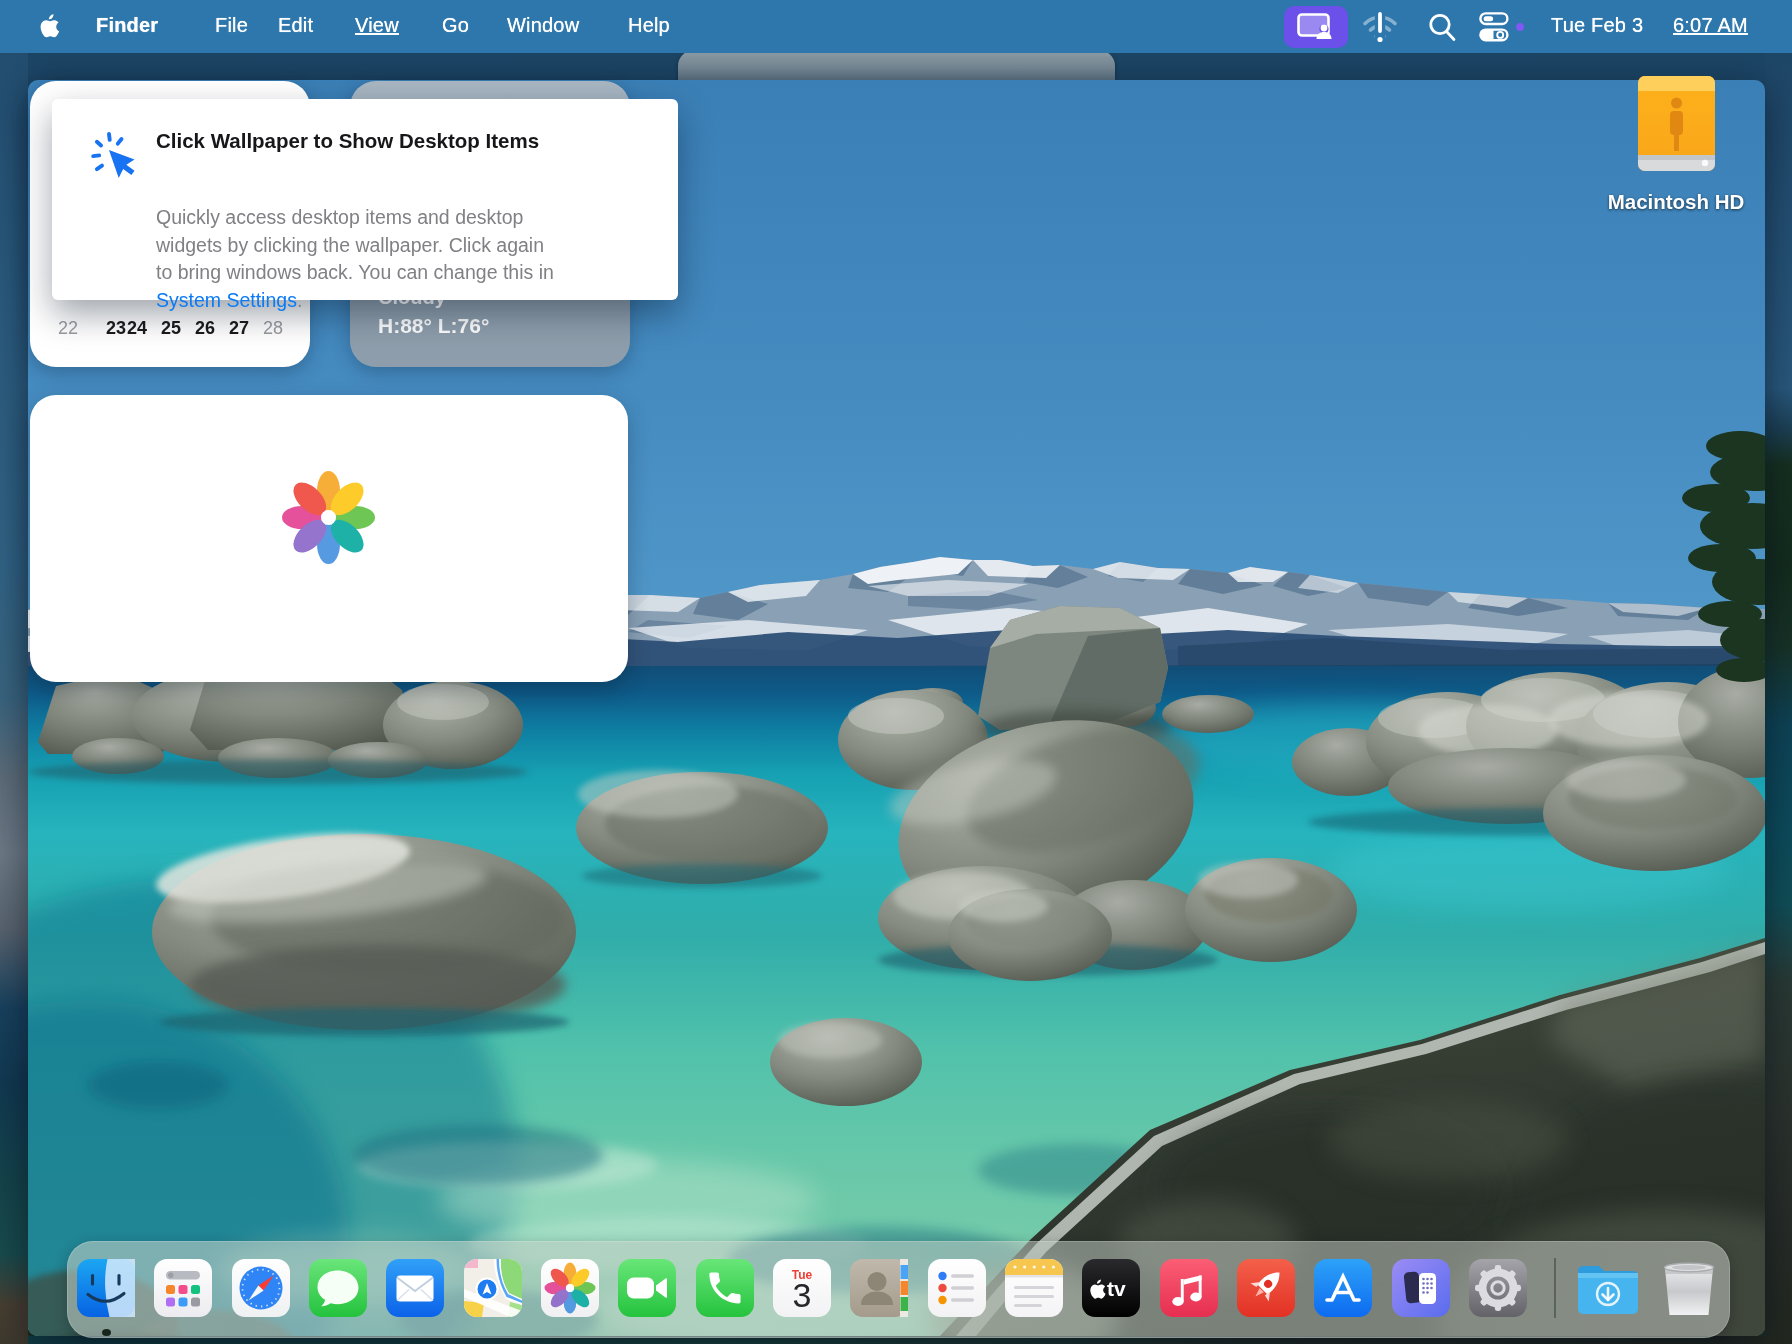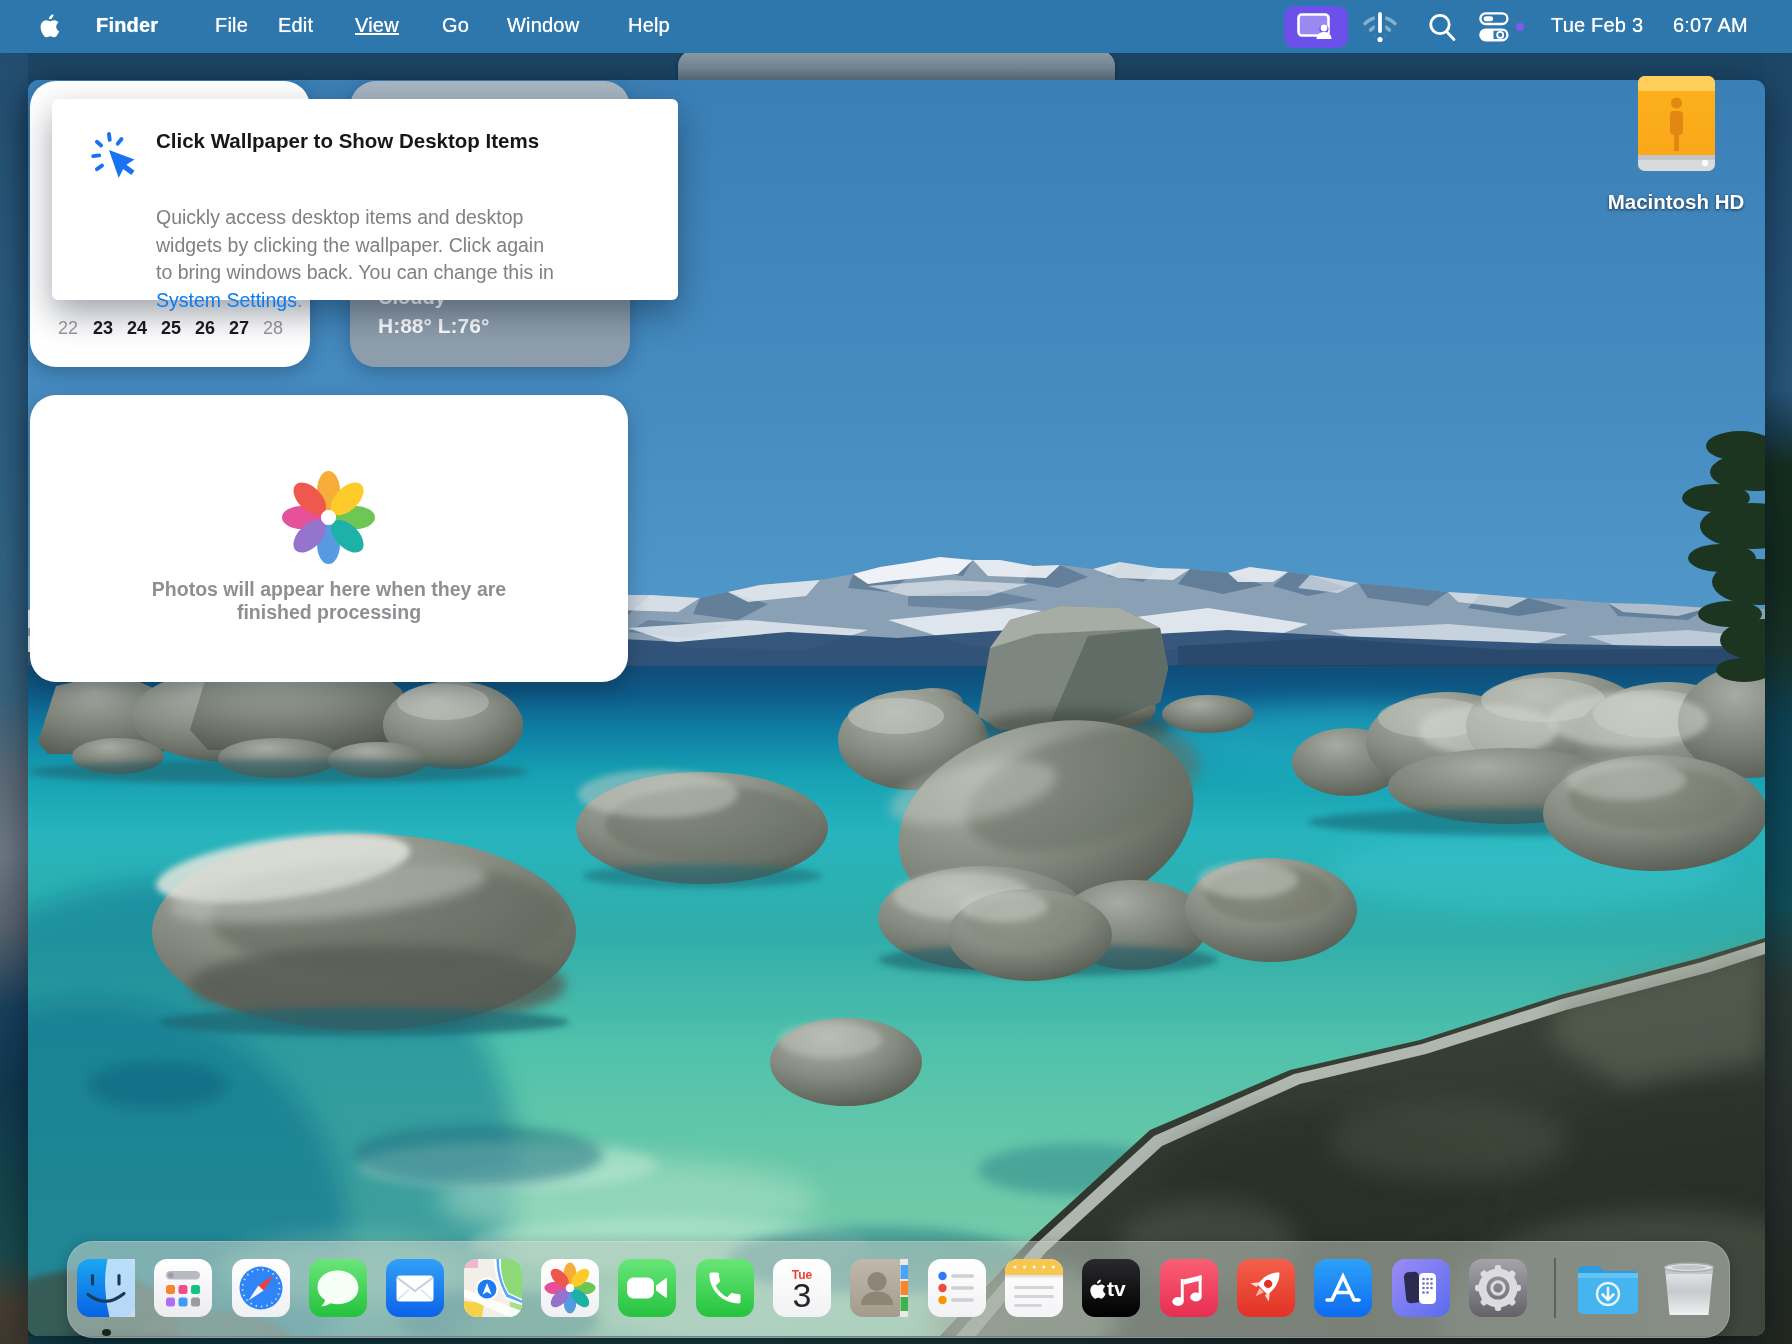--- a/index.html
+++ b/index.html
@@ -326,25 +326,25 @@
     </svg>
     <svg style="left:1479px;top:12px" width="32" height="30" viewBox="0 0 32 30">
       <rect x="1.4" y="1.4" width="27" height="10.6" rx="5.3" fill="none" stroke="#fff" stroke-width="2.4"></rect>
       <rect x="4.6" y="4.3" width="9.5" height="5" rx="2.5" fill="#fff"></rect>
       <rect x="1.4" y="17.6" width="27" height="10.6" rx="5.3" fill="none" stroke="#fff" stroke-width="2.4"></rect>
       <path d="M6.7,17.6 h7.8 v10.6 h-7.8 a5.3,5.3 0 0 1 -5.3,-5.3 a5.3,5.3 0 0 1 5.3,-5.3 z" fill="#fff"></path>
       <circle cx="21.2" cy="22.9" r="3" fill="none" stroke="#fff" stroke-width="1.9"></circle>
     </svg>
     <div style="left:1516px;top:23px;width:8px;height:8px;border-radius:50%;background:#8059f2;"></div>
     <span class="mi" style="left:1551px;">Tue Feb 3</span>
-    <span class="mi" style="left:1673px;">6:07 AM</span>
+    <span class="mi" style="left:1673px;text-decoration:underline;">6:07 AM</span>
   </div>
   <div id="calw" class="widget">
     <span class="cd dim" style="left:21px">22</span>
-    <span class="cd" style="left:56px">23</span>
+    <span class="cd" style="left:69px">23</span>
     <span class="cd" style="left:90px">24</span>
     <span class="cd" style="left:124px">25</span>
     <span class="cd" style="left:158px">26</span>
     <span class="cd" style="left:192px">27</span>
     <span class="cd dim" style="left:226px">28</span>
   </div>
   <div id="weatherw" class="widget">
     <div style="position:absolute;left:28px;top:205px;font-size:20px;font-weight:bold;">Cloudy</div>
     <div style="position:absolute;left:28px;top:233px;font-size:21px;font-weight:bold;">H:88° L:76°</div>
   </div>
@@ -355,21 +355,20 @@
         <ellipse cx="51.5" cy="78" rx="11.5" ry="20" fill="#3f8ede"></ellipse>
         <ellipse cx="25" cy="51.5" rx="20" ry="11.5" fill="#e23a8e"></ellipse>
         <ellipse cx="78" cy="51.5" rx="20" ry="11.5" fill="#5bbf3e"></ellipse>
         <ellipse cx="32.8" cy="32.8" rx="20" ry="11.5" fill="#ee4035" transform="rotate(45 32.8 32.8)"></ellipse>
         <ellipse cx="70.2" cy="32.8" rx="20" ry="11.5" fill="#fdc50e" transform="rotate(-45 70.2 32.8)"></ellipse>
         <ellipse cx="32.8" cy="70.2" rx="20" ry="11.5" fill="#8661c5" transform="rotate(-45 32.8 70.2)"></ellipse>
         <ellipse cx="70.2" cy="70.2" rx="20" ry="11.5" fill="#00a79d" transform="rotate(45 70.2 70.2)"></ellipse>
       </g>
       <circle cx="51.5" cy="51.5" r="7.5" fill="#fff"></circle>
     </svg>
-    <div style="position:absolute;left:0;top:183px;width:598px;text-align:center;font-size:19.5px;line-height:22.5px;font-weight:bold;color:#8e8e93;">Photos will appear here when they are<br>finished processing</div>
   </div>
   <div id="popup">
     <svg style="position:absolute;left:37px;top:31px" width="52" height="56" viewBox="0 0 56 60">
       <g stroke="#1773f2" stroke-width="4.2" stroke-linecap="round">
         <line x1="4.5" y1="28" x2="11" y2="27.2"></line>
         <line x1="8.5" y1="12.5" x2="13" y2="16.5"></line>
         <line x1="21.5" y1="4" x2="22.3" y2="10.5"></line>
         <line x1="35" y1="9.5" x2="31" y2="14.5"></line>
         <line x1="8.5" y1="42" x2="14" y2="38.2"></line>
       </g>

